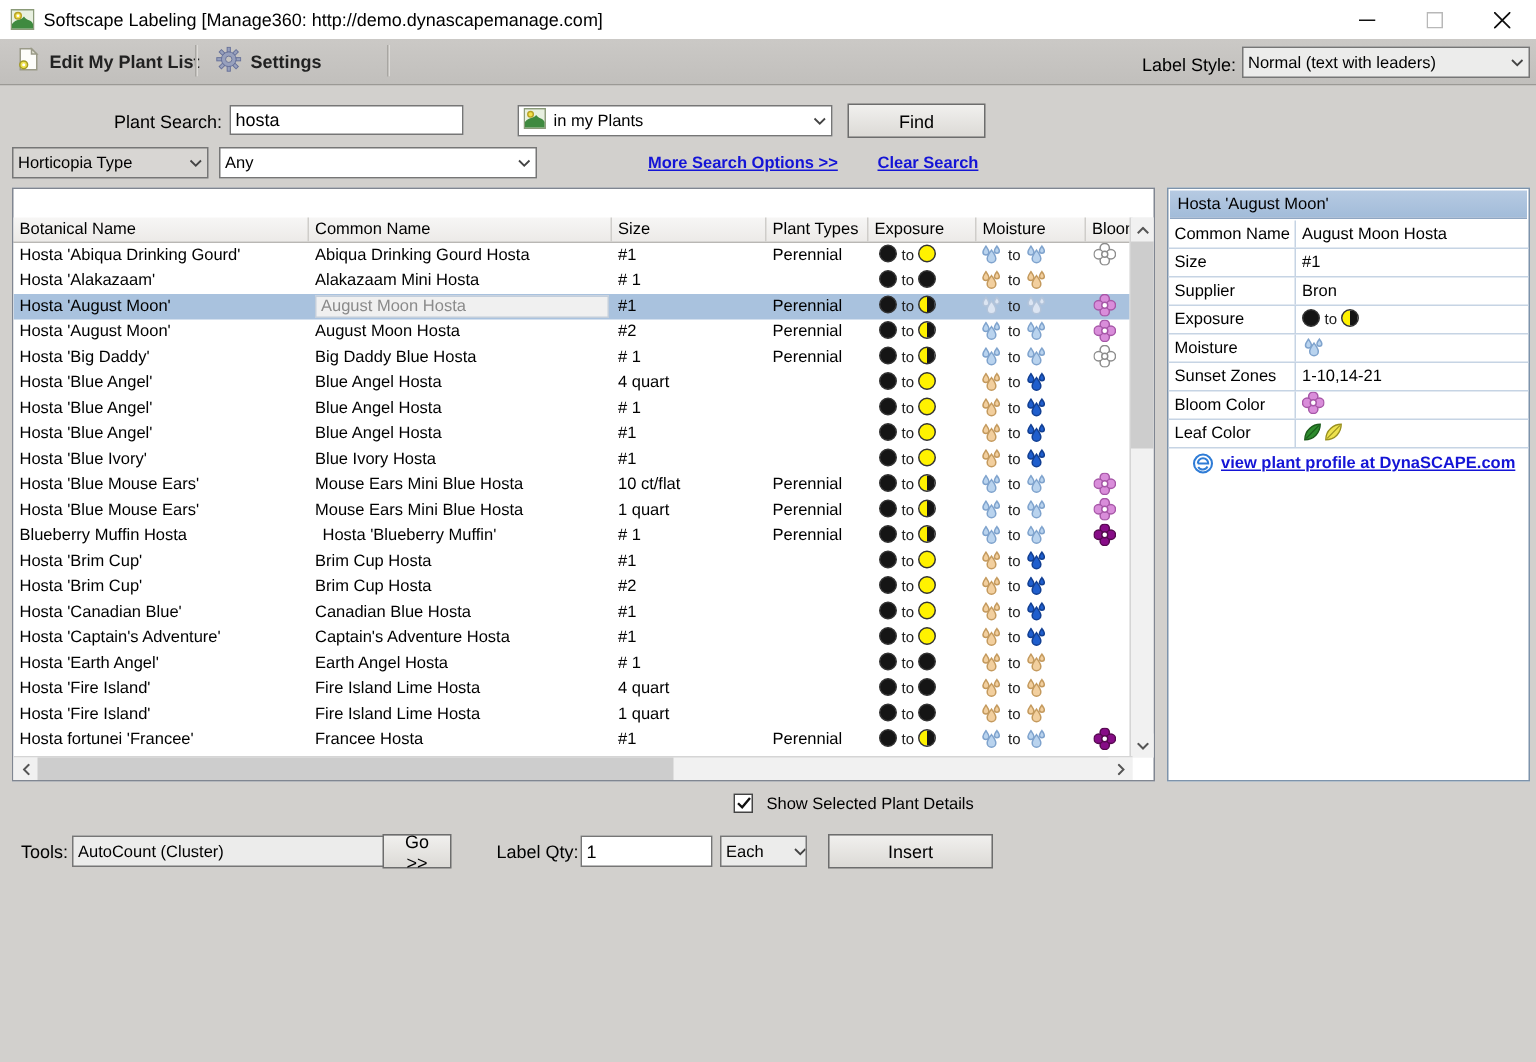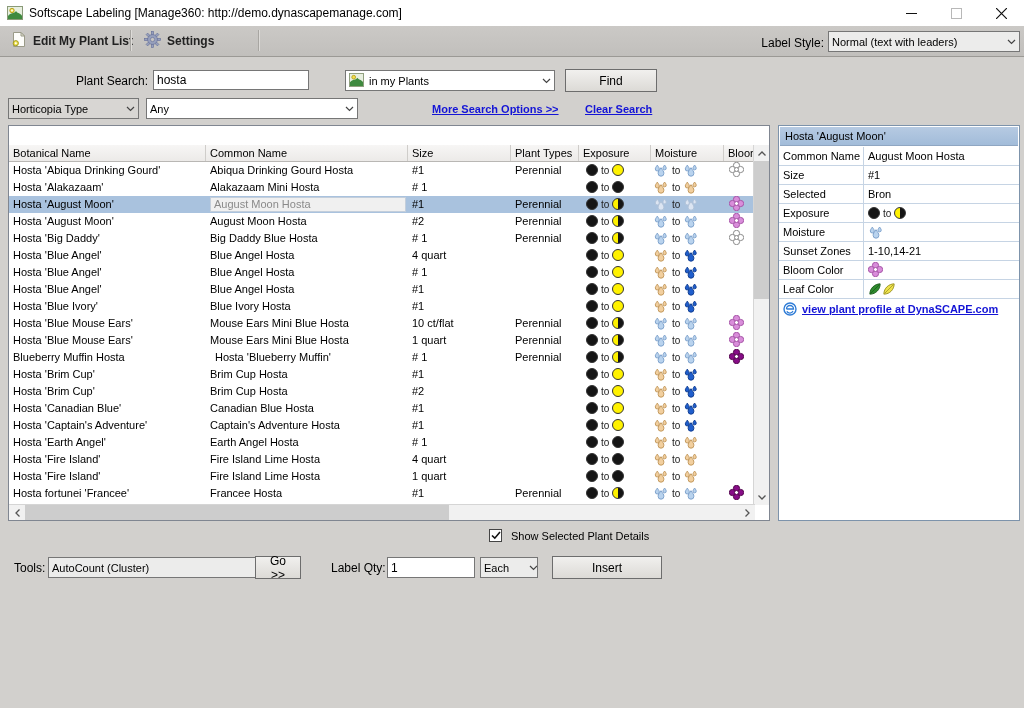--- a/index.html
+++ b/index.html
@@ -63,21 +63,21 @@
   .va-up{top:0}.va-dn{bottom:0}
   .hscroll{position:absolute;left:0;bottom:0;height:15px;width:746px;background:#f1f1f1;border-top:1px solid #d5d5d5;}
   .hthumb{position:absolute;top:0;left:16px;width:424px;height:15px;background:#cdcdcd;}
   .ha{width:16px;height:15px;top:0}.ha-l{left:0}.ha-r{right:0}
   
   .details-panel{position:absolute;left:778px;top:0;width:242px;height:396px;border:1px solid #7d93ab;background:#fff;box-sizing:border-box;}
   .details-title{height:18px;background:linear-gradient(#b6cae2,#a2bcd9);border-bottom:1px solid #8fa6c2;line-height:18px;padding-left:5px;margin:1px;}
   .dfield{display:flex;height:18px;line-height:18px;border-bottom:1px solid #c6d4e4;}
   .dlabel{width:85px;flex:none;padding-left:4px;border-right:1px solid #c6d4e4;box-sizing:border-box;overflow:hidden;}
   .dvalue{flex:1;padding-left:4px;overflow:hidden;white-space:nowrap;}
-  .dlink-row{display:flex;align-items:center;gap:5px;height:20px;padding-left:4px;}
+  .dlink-row{display:flex;align-items:center;gap:5px;height:20px;padding-left:16px;}
   .ie-icon{width:14px;height:14px;flex:none;}
   
   .bottombar{position:absolute;left:0;top:522px;width:1024px;height:186px;background:#d2d0cd;}
   .chk-row{position:absolute;left:489px;top:7px;display:flex;align-items:center;gap:9px;}
   .checkbox{width:13px;height:13px;background:#fff;border:1px solid #444;display:flex;align-items:center;justify-content:center;box-sizing:border-box;}
   .tools-lbl{position:absolute;left:14px;top:39px;font-size:12px;}
   .tools-combo{position:absolute;left:48px;top:35px;width:237px;justify-content:flex-end;}
   .go-btn{position:absolute;left:255px;top:34px;width:46px;height:23px;}
   .qty-lbl{position:absolute;left:331px;top:39px;font-size:12px;}
   .qty-input{position:absolute;left:387px;top:35px;width:88px;height:21px;border:1px solid #767676;background:#fff;font-family:inherit;font-size:12px;padding:0 3px;box-sizing:border-box;}
@@ -627,21 +627,21 @@
       <div>
           <div class="dfield">
             <div class="dlabel">Common Name</div>
             <div class="dvalue">August Moon Hosta</div>
           </div>
           <div class="dfield">
             <div class="dlabel">Size</div>
             <div class="dvalue">#1</div>
           </div>
           <div class="dfield">
-            <div class="dlabel">Selected</div>
+            <div class="dlabel">Supplier</div>
             <div class="dvalue">Bron</div>
           </div>
           <div class="dfield">
             <div class="dlabel">Exposure</div>
             <div class="dvalue"><span class="exp exp-black"></span><span class="toword">to</span><span class="exp exp-half"></span></div>
           </div>
           <div class="dfield">
             <div class="dlabel">Moisture</div>
             <div class="dvalue"><svg class="drops" width="16" height="14" viewBox="0 0 16 14">
                 <path d="M0,-5 C2.2,-1.8 3.6,-0.2 3.6,2 A3.6,3.6 0 1,1 -3.6,2 C-3.6,-0.2 -2.2,-1.8 0,-5 Z" transform="translate(4.3,4.9) scale(0.55)" fill="#b9d3ee" stroke="#7fa3cd" stroke-width="1" vector-effect="non-scaling-stroke"></path>

